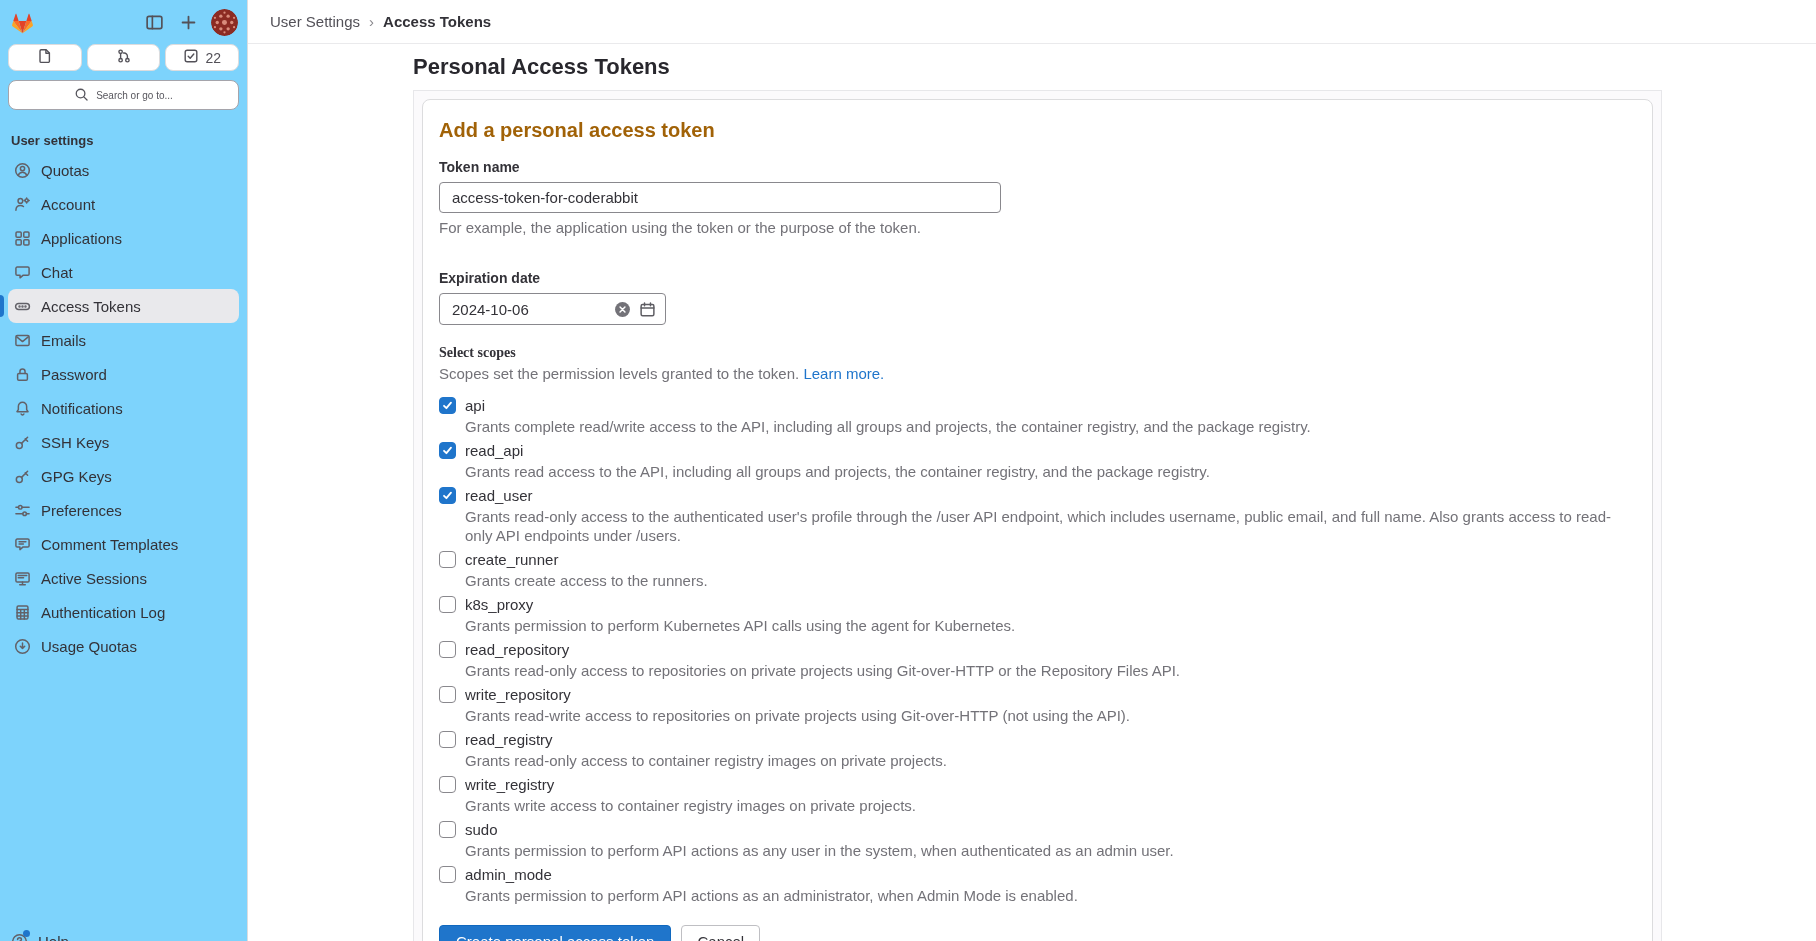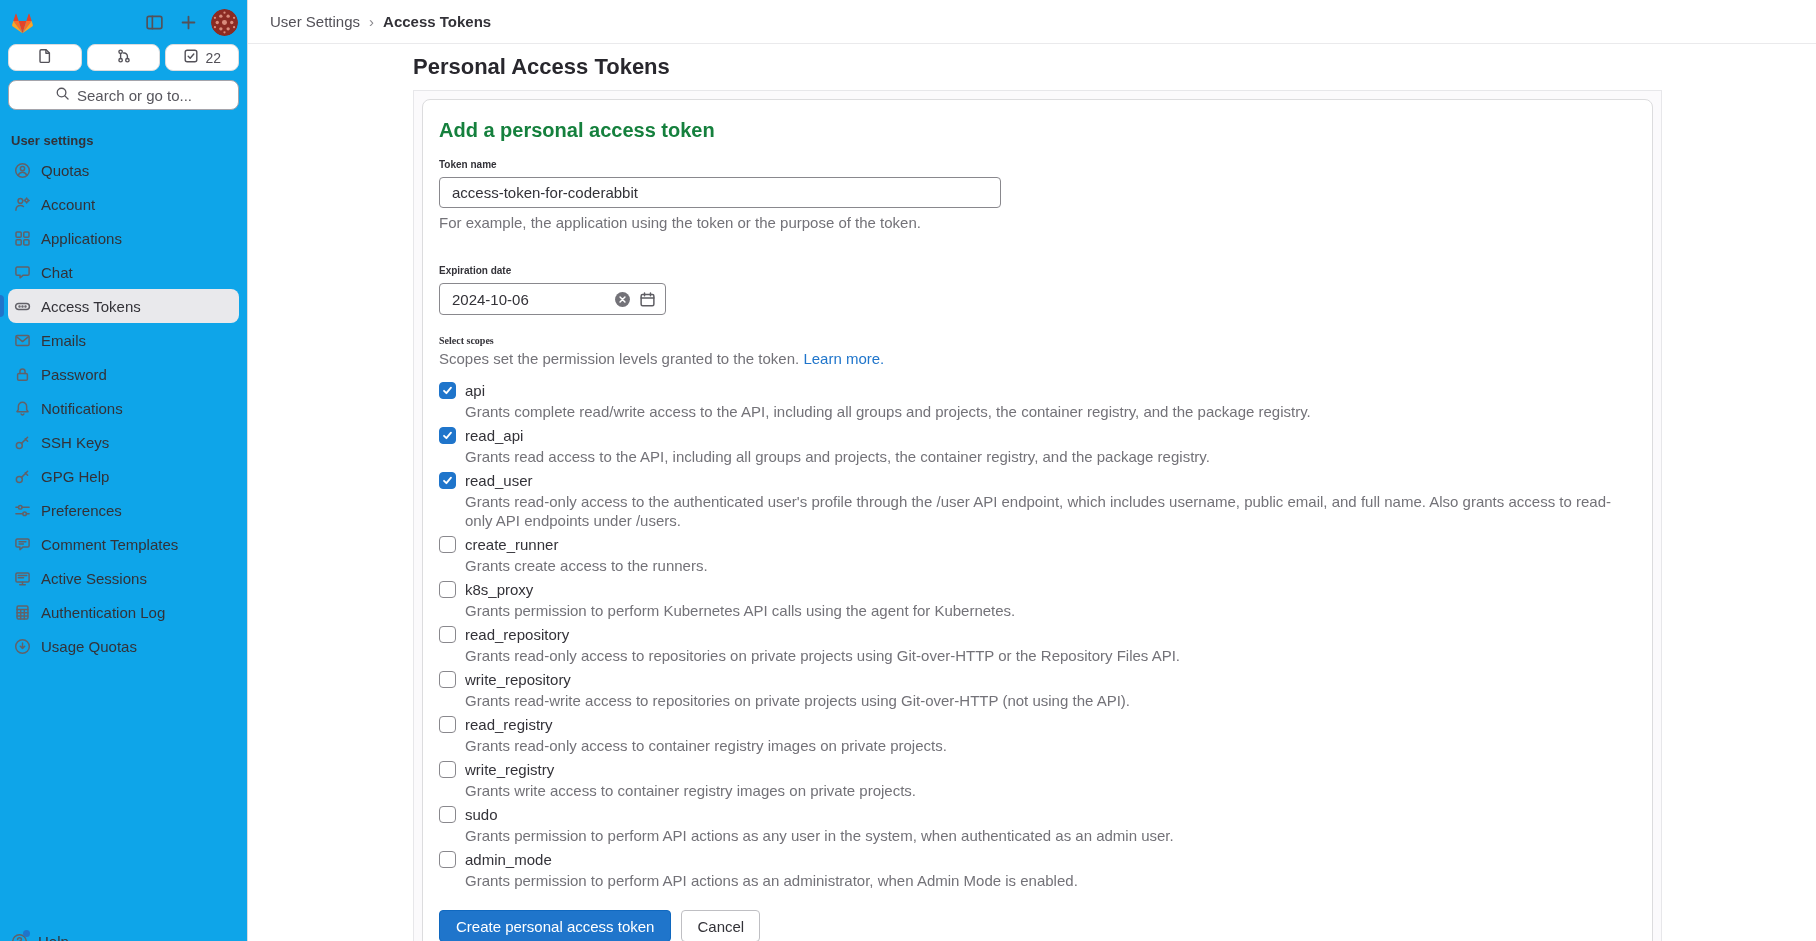--- a/index.html
+++ b/index.html
@@ -8,41 +8,41 @@
     font-family: "Liberation Sans", sans-serif;
     background: #fff;
     color: #333238;
     font-size: 15px;
     position: relative;
   }
   
   .sidebar {
     position: absolute; left: 0; top: 0; bottom: 0;
     width: 248px;
-    background: #0ea5e9;
+    background: #7dd3fc;
     border-right: 1px solid #dcdcde;
   }
   .sb-top { display: flex; align-items: center; padding: 9px 9px 5px 11px; }
   .sb-top .logo { display: inline-flex; }
   .sb-top-right { margin-left: auto; display: flex; align-items: center; gap: 12px; }
   .topicon { display: inline-flex; width: 22px; height: 22px; align-items: center; justify-content: center; color:#535158; cursor: pointer; }
   .topicon svg { width: 19px; height: 19px; }
   .avatar { width: 27px; height: 27px; border-radius: 50%; overflow: hidden; display: inline-flex; cursor: pointer; }
   .sb-pills { display: flex; gap: 5px; margin: 3px 8px 0 8px; }
   .sb-pills .pill {
     flex: 1; height: 27px; background: #fff; border: 1px solid #dcdcde; border-radius: 8px;
     display: flex; align-items: center; justify-content: center; gap: 6px;
     color: #535158; font-size: 14px; cursor: pointer;
   }
   .sb-pills .pill svg { width: 16px; height: 16px; }
   .sb-search {
     margin: 9px 8px 0 8px; height: 30px; background: #fff;
     border: 1px solid #a5a4ab; border-radius: 8px;
     display: flex; align-items: center; justify-content: center; gap: 7px;
-    color: #57565d; font-size: 15px; cursor: text;
+    color: #57565d; font-size: 10px; cursor: text;
   }
   .sb-search svg { width: 15px; height: 15px; }
   .sb-section-label { margin: 23px 0 5px 11px; font-size: 13px; font-weight: 700; color: #333238; }
   .nav-item {
     position: relative; display: flex; align-items: center; gap: 10px;
     height: 34px; margin: 0 8px 0 8px; padding-left: 6px;
     border-radius: 8px; font-size: 15px; color: #333238; cursor: pointer;
   }
   .nav-item.active { background: #e9e9ec; }
   .nav-item.active::before {
@@ -73,22 +73,22 @@
   .content { padding-left: 165px; }
   h1.page-title { margin-top: 9px; font-size: 22px; line-height: 28px; font-weight: 700; color: #28272d; }
   .outerbox {
     margin-top: 9px; width: 1249px;
     border: 1px solid #e7e7ea; background: #fbfafc;
   }
   .card {
     margin: 8px; background: #fff; border: 1px solid #dcdcde; border-radius: 8px;
     padding: 18px 16px 16px 16px;
   }
-  h2.card-title { font-size: 20px; line-height: 25px; font-weight: 700; color: #15803d; margin-bottom: 16px; }
-  .field-label { display: block; font-size: 10px; font-weight: 700; color: #333238; margin-bottom: 7px; }
+  h2.card-title { font-size: 20px; line-height: 25px; font-weight: 700; color: #a16207; margin-bottom: 16px; }
+  .field-label { display: block; font-size: 14px; font-weight: 700; color: #333238; margin-bottom: 7px; }
   .mt-block { margin-top: 32px; }
   .mt-scopes { margin-top: 20px; margin-bottom: 3px; font-family: Liberation Serif, serif; }
   .text-input {
     width: 562px; height: 31px; border: 1px solid #89888d; border-radius: 4px;
     background: #fff; display: flex; align-items: center; padding: 0 12px;
     font-size: 15px; color: #333238; cursor: text;
   }
   .hint { margin-top: 5px; font-size: 15px; color: #737278; line-height: 20px; }
   .hint a { color: #1f75cb; text-decoration: none; cursor: pointer; }
   .date-input {
@@ -294,21 +294,21 @@
         </span>
         <span class="nav-label">SSH Keys</span>
       </div>
       <div class="nav-item">
         <span class="nav-icon">
           <svg viewBox="0 0 16 16" fill="none" stroke="currentColor" stroke-width="1.4" stroke-linecap="round" stroke-linejoin="round">
             <circle cx="5" cy="10.9" r="2.8"></circle>
             <path d="m7.1 8.8 5.7-5.7M10.6 4.6l2.2 2.2"></path>
           </svg>
         </span>
-        <span class="nav-label">GPG Help</span>
+        <span class="nav-label">GPG Keys</span>
       </div>
       <div class="nav-item">
         <span class="nav-icon">
           <svg viewBox="0 0 16 16" fill="none" stroke="currentColor" stroke-width="1.4" stroke-linecap="round" stroke-linejoin="round">
             <path d="M1.8 5h2.5M7.5 5h6.7M1.8 11h6.6M11.7 11h2.5"></path>
             <circle cx="5.9" cy="5" r="1.7"></circle>
             <circle cx="10" cy="11" r="1.7"></circle>
           </svg>
         </span>
         <span class="nav-label">Preferences</span>

